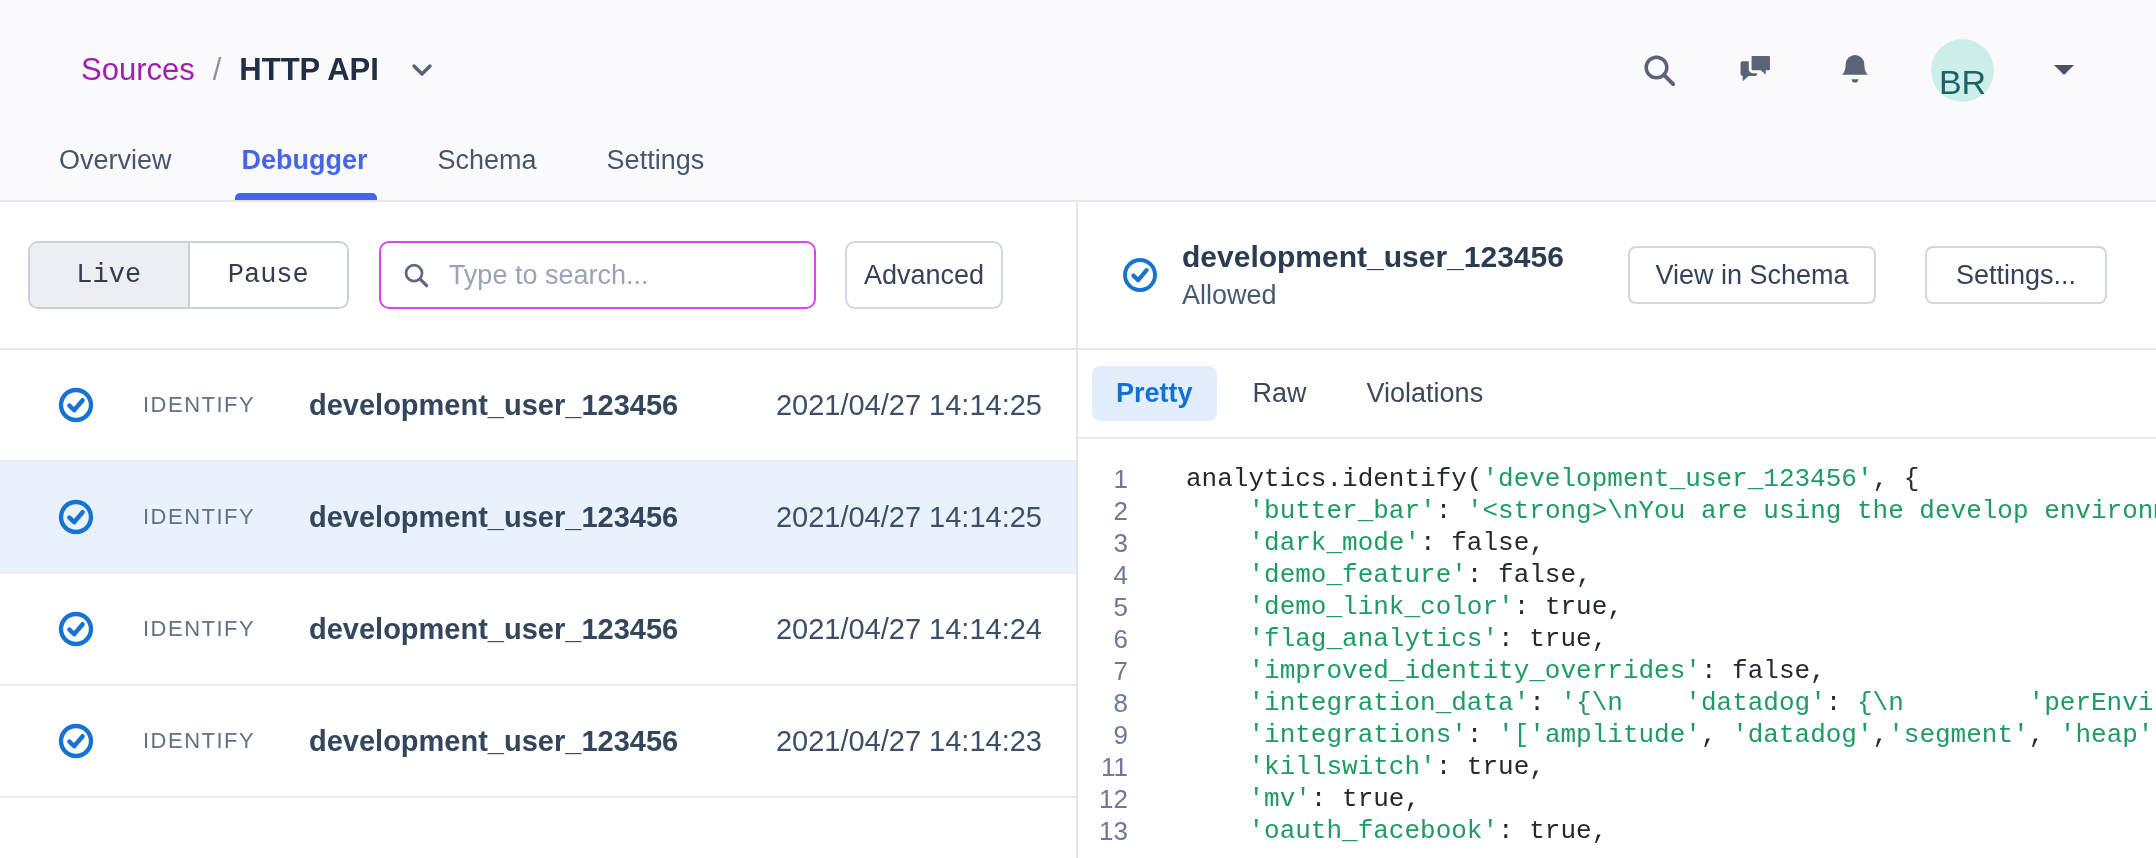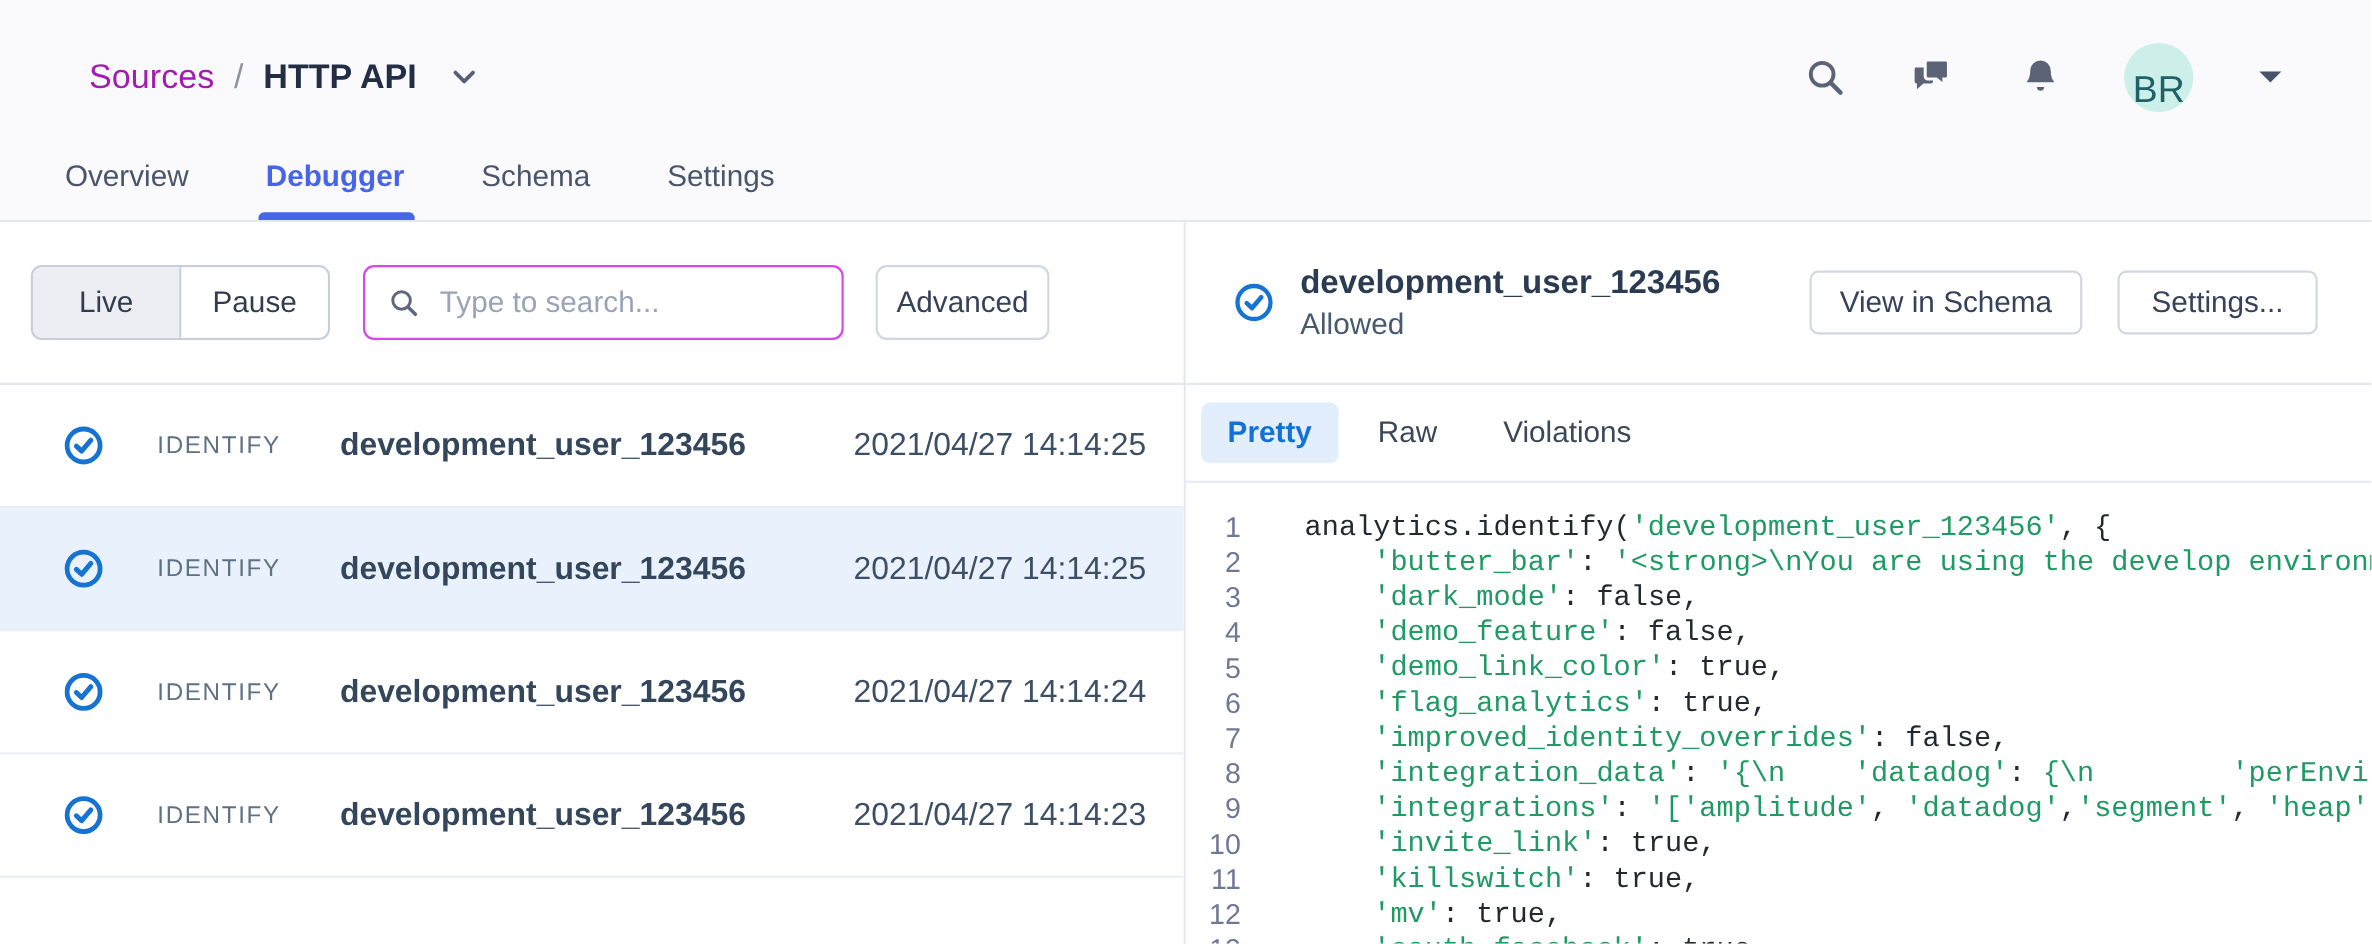--- a/index.html
+++ b/index.html
@@ -30,22 +30,22 @@
   .tab.active::after { content:""; position:absolute; left:-7px; right:-9px; bottom:0;
                        height:7px; background:var(--accent); border-radius:5px 5px 0 0; }
 
   
   .main { flex:1; display:flex; min-height:0; }
 
   
   .left { width:1078px; flex:none; border-right:2px solid #e3e6ee; display:flex; flex-direction:column; background:#fff; }
   .controls { height:148px; flex:none; border-bottom:2px solid #e4e7ee;
               display:flex; align-items:center; padding-left:28px; }
-  .segmented { display:flex; width:272px; height:68px; border:2px solid #c9cedc; border-radius:10px;
-               overflow:hidden; background:#fff; flex:none; }
+  .segmented { display:flex; width:321px; height:68px; border:2px solid #c9cedc; border-radius:10px;
+               overflow:hidden; background:#fff; flex:none;font-family:Liberation Mono, monospace; }
   .segmented .seg { flex:1; display:flex; align-items:center; justify-content:center;
                     font-size:27px; color:#333c4e; cursor:pointer; background:#fff; }
   .segmented .seg.on { background:#eceef4; border-right:2px solid #c9cedc; }
   .searchbox { margin-left:30px; width:437px; height:68px; border:2px solid #d946ef; border-radius:10px;
                display:flex; align-items:center; padding:0 20px; background:#fff; }
   .searchbox input { border:none; outline:none; font-size:27px; color:#333c4e; margin-left:18px; width:100%;
                      font-family:"Liberation Sans", sans-serif; background:transparent; }
   .searchbox input::placeholder { color:#9aa3b7; }
   .btn { border:2px solid #d3d7e2; border-radius:10px; background:#fff; font-size:27px; color:#36415a;
          display:flex; align-items:center; justify-content:center; cursor:pointer;
@@ -60,21 +60,21 @@
   .row .ename { font-size:29px; font-weight:700; color:#34465c; flex:none; }
   .row .etime { margin-left:auto; font-size:29px; color:#3d4f66; }
 
   
   .right { flex:1; display:flex; flex-direction:column; min-width:0; background:#fff; }
   .rheader { height:148px; flex:none; border-bottom:2px solid #e4e7ee;
              display:flex; align-items:center; padding:0 49px 0 44px; }
   .rtitles { margin-left:24px; display:flex; flex-direction:column; gap:6px; }
   .rtitles .rtitle { font-size:30px; font-weight:700; color:#2b3c52; }
   .rtitles .rstatus { font-size:27px; color:#475a70; }
-  .rbtns { margin-left:auto; display:flex; gap:32px; }
+  .rbtns { margin-left:auto; display:flex; gap:49px; }
   .rbtn1 { width:248px; height:58px; border-radius:8px; }
   .rbtn2 { width:182px; height:58px; border-radius:8px; }
 
   .rtabs { height:89px; flex:none; border-bottom:2px solid #e8ebf1;
            display:flex; align-items:center; padding-left:14px; gap:12px; }
   .rtab { font-size:27px; color:#3c4858; padding:12px 24px; border-radius:8px; cursor:pointer; }
   .rtab.active { color:var(--link-blue); background:var(--pretty-tab-bg); font-weight:600; }
 
   .code { flex:1; overflow:hidden; padding-top:24px; }
   .cline { display:flex; height:32px; line-height:32px; }
@@ -259,24 +259,20 @@
   <div class="cline">
     <span class="num">8</span>
     <span class="src"><span class="p">    </span><span class="s">'integration_data'</span><span class="p">: </span><span class="s">'{\n    'datadog'</span><span class="p">: </span><span class="s">{\n        'perEnvironm</span></span>
   </div>
 
   <div class="cline">
     <span class="num">9</span>
     <span class="src"><span class="p">    </span><span class="s">'integrations'</span><span class="p">: </span><span class="s">'['amplitude'</span><span class="p">, </span><span class="s">'datadog'</span><span class="p">,</span><span class="s">'segment'</span><span class="p">, </span><span class="s">'heap'</span><span class="p">, </span></span>
   </div>
 
-  <div class="cline">
-    <span class="num">10</span>
-    <span class="src"><span class="p">    </span><span class="s">'invite_link'</span><span class="p">: true,</span></span>
-  </div>
 
   <div class="cline">
     <span class="num">11</span>
     <span class="src"><span class="p">    </span><span class="s">'killswitch'</span><span class="p">: true,</span></span>
   </div>
 
   <div class="cline">
     <span class="num">12</span>
     <span class="src"><span class="p">    </span><span class="s">'mv'</span><span class="p">: true,</span></span>
   </div>

